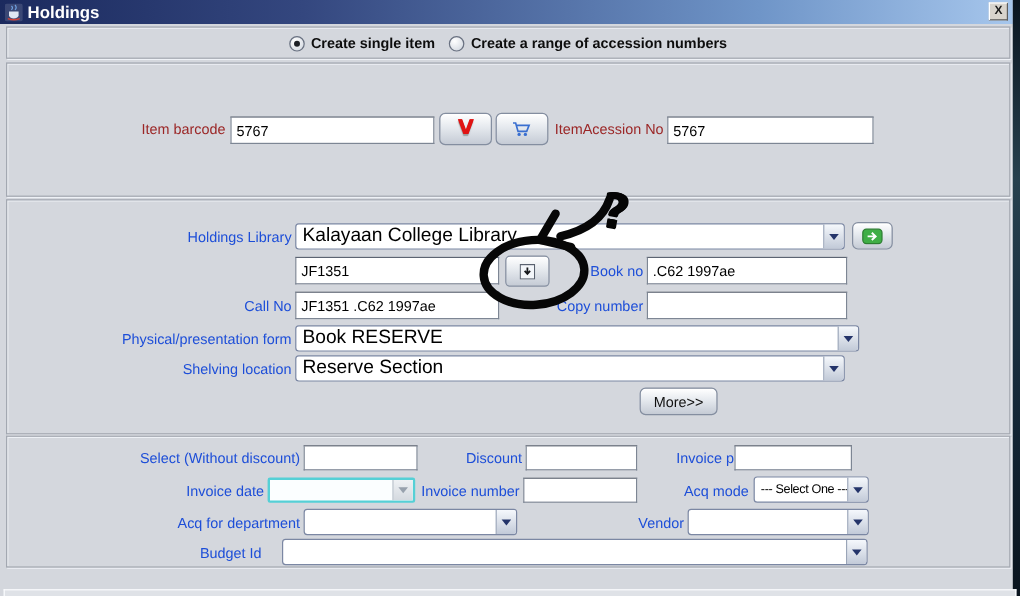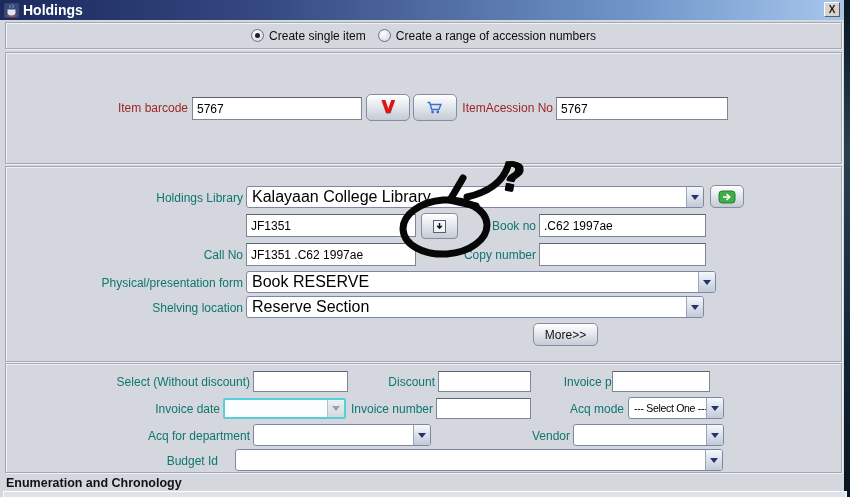--- a/index.html
+++ b/index.html
@@ -19,21 +19,21 @@
     font-size:10px; font-weight:bold; color:#1a1a1a; line-height:1; }
 
   .right-strip { position:absolute; left:844px; top:0; width:6px; height:497px;
     background:linear-gradient(#0a1520,#27414f 30%,#15293a 65%,#0a141e); }
 
   
   .panel { position:absolute; background:#d4d7dd; border:1px solid #a3a8b1;
     box-shadow: inset 1px 1px 0 #eef1f6, 1px 1px 0 #eef1f6; }
 
   
-  .lbl { position:absolute; font-size:12px; color:#0f766e; text-align:right; white-space:nowrap; }
+  .lbl { position:absolute; font-size:12px; color:#1d4ed8; text-align:right; white-space:nowrap; }
   .lbl.red { color:#9b2626; }
 
   .tf { position:absolute; background:#fff; border:1px solid #7d8694; border-top-color:#5c6472;
     font-size:12px; color:#000; padding:2px 4px; font-family:inherit; }
 
   .combo { position:absolute; background:#fff; border:1px solid #7b87a3; border-radius:3px;
     display:flex; align-items:center; overflow:hidden; }
   .combo .txt { flex:1; font-size:16px; color:#000; padding-left:5px; white-space:nowrap; overflow:hidden; }
   .combo .cbtn { width:17px; align-self:stretch; background:linear-gradient(#f5f8fc,#c2cad8);
     border-left:1px solid #9aa5b8; display:flex; align-items:center; justify-content:center; }
@@ -47,21 +47,21 @@
   .jbtn { position:absolute; border:1px solid #848ea0; border-radius:5px;
     background:linear-gradient(#ffffff,#e5e9ee 45%,#c5cbd5);
     display:flex; align-items:center; justify-content:center; font-size:12px; color:#111;
     box-shadow: inset 0 1px 0 #fff; cursor:default; }
   .vlogo { font-size:17px; font-weight:bold; color:#e01313;
     text-shadow:0.5px 0 0 #e01313, 0 1px 1px #99999a; line-height:1; font-family:"DejaVu Sans",sans-serif; }
 
   
   .radio-row { position:absolute; left:5px; top:22px; width:837px; height:27px;
     display:flex; align-items:center; justify-content:center; gap:12px; }
-  .radio-opt { display:flex; align-items:flex-start; gap:5px; }
+  .radio-opt { display:flex; align-items:flex-end; gap:5px;font-weight:bold; }
   .rcirc { width:13px; height:13px; border-radius:50%; border:1px solid #697181;
     background:radial-gradient(circle at 35% 30%,#ffffff,#cdd3dc); position:relative; flex:0 0 auto; }
   .rcirc.sel::after { content:""; position:absolute; inset:3px; border-radius:50%; background:#1d2025; }
   .ropt-label { font-size:12px; color:#0d0d0d; }
 
   .footer-title { position:absolute; left:6px; top:476px; font-size:12.5px; font-weight:bold; color:#111; }
   .bottom-strip { position:absolute; left:3px; top:491px; width:844px; height:6px;
     background:#dfe2e7; border:1px solid #fbfcfe; border-bottom:none; }
 
   
@@ -210,21 +210,20 @@
   </div>
 
   <span class="lbl" style="left:110px; top:454px; width:108px;">Budget Id</span>
   <div class="combo" style="left:235px; top:449px; width:488px; height:22px;">
     <span class="txt"></span>
     <span class="cbtn">
         <span class="tri"></span>
       </span>
   </div>
 
-  <div class="footer-title">Enumeration and Chronology</div>
   <div class="bottom-strip"></div>
 
   <svg class="overlay" viewBox="0 0 850 497">
     <ellipse cx="445" cy="227" rx="42" ry="27" fill="none" stroke="#070707" stroke-width="7" transform="rotate(-4 445 227)"></ellipse>
     <path d="M 508 166 C 503 181 489 192 467 197" fill="none" stroke="#070707" stroke-width="7" stroke-linecap="round"></path>
     <path d="M 463 178 L 450 200 L 476 206" fill="none" stroke="#070707" stroke-width="7" stroke-linecap="round" stroke-linejoin="round"></path>
   </svg>
   <span class="qmark">?</span>
 
 </div>

